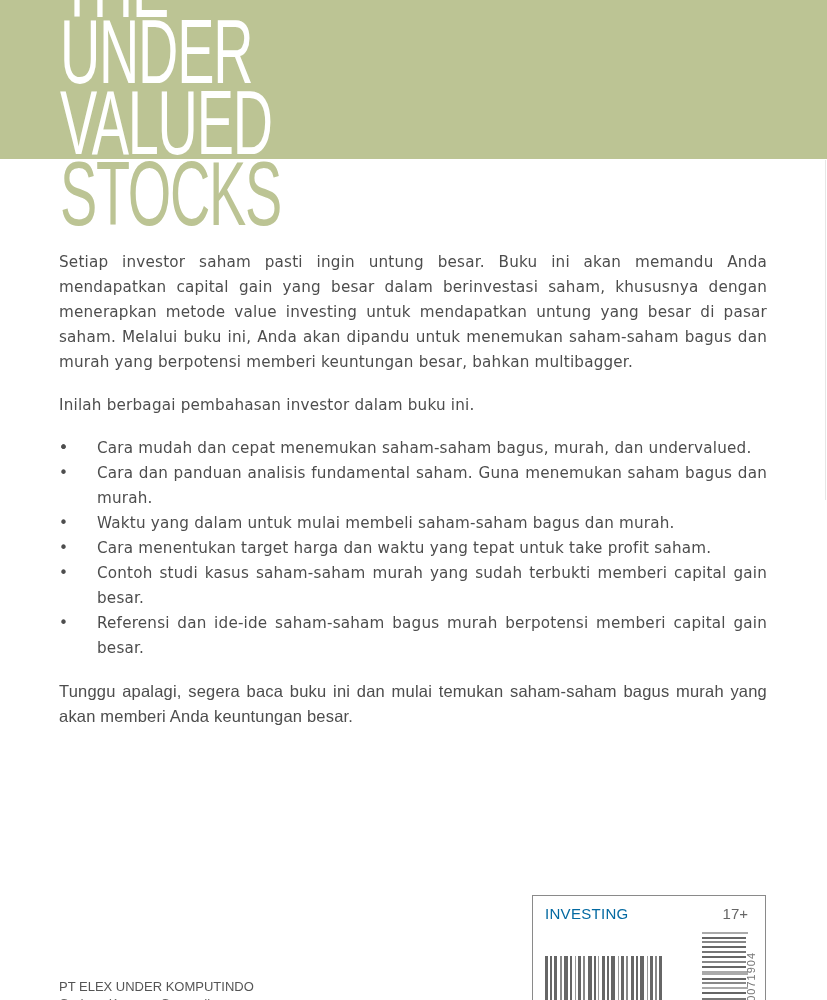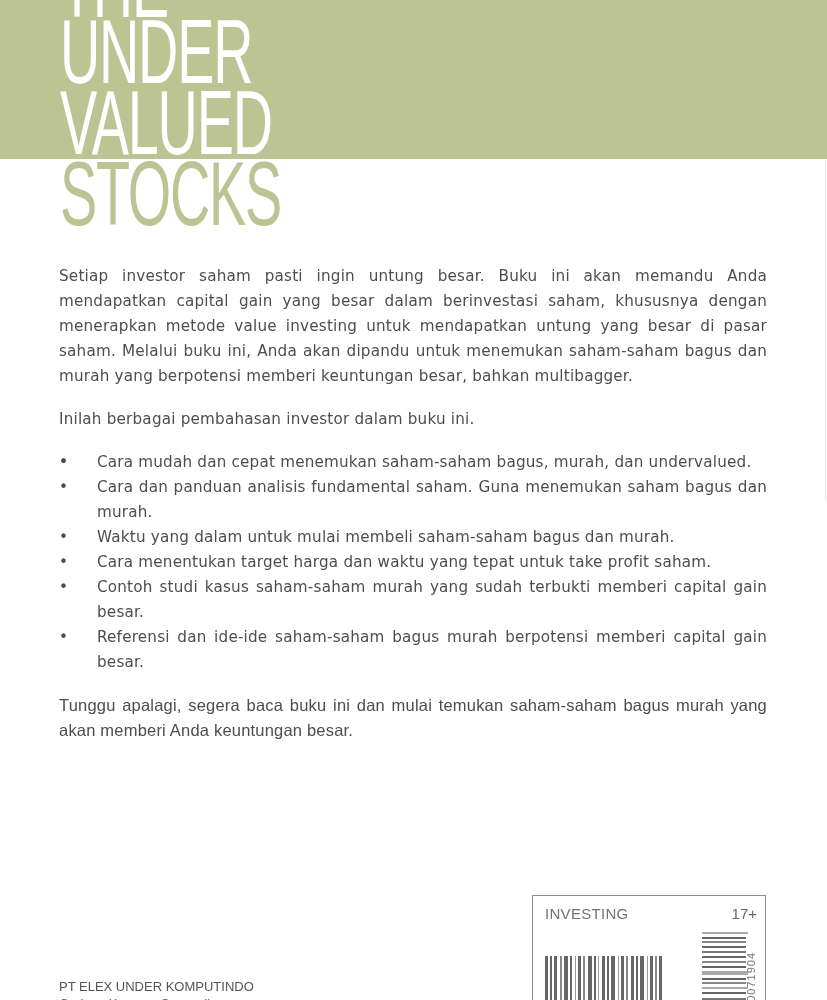--- a/index.html
+++ b/index.html
@@ -47,21 +47,20 @@
     .content {
       position: absolute;
       left: 59px;
       top: 250px;
       width: 708px;
       color: #4d4d4d;
       font-family: "DejaVu Sans", sans-serif;
       font-size: 15.2px;
       line-height: 25px;
       letter-spacing: 0.2px;
-      margin-top: 14px;
     }
     .content p {
       margin: 0 0 18px 0;
       text-align: justify;
     }
     .content ul {
       list-style: none;
       margin: 0 0 18px 0;
       padding: 0;
     }
@@ -101,26 +100,26 @@
       border: 1.5px solid #8a8a8a;
       background: #ffffff;
       box-sizing: border-box;
     }
     .category {
       position: absolute;
       left: 12px;
       top: 9px;
       font-family: "Liberation Sans", sans-serif;
       font-size: 15px;
-      color: #737373;
+      color: #0369a1;
       letter-spacing: 0.3px;
     }
     .age {
       position: absolute;
-      right: 8px;
+      right: 17px;
       top: 9px;
       font-family: "Liberation Sans", sans-serif;
       font-size: 15px;
       color: #666666;
     }
     .barcode-main {
       position: absolute;
       left: 12px;
       top: 60px;
       width: 136px;

